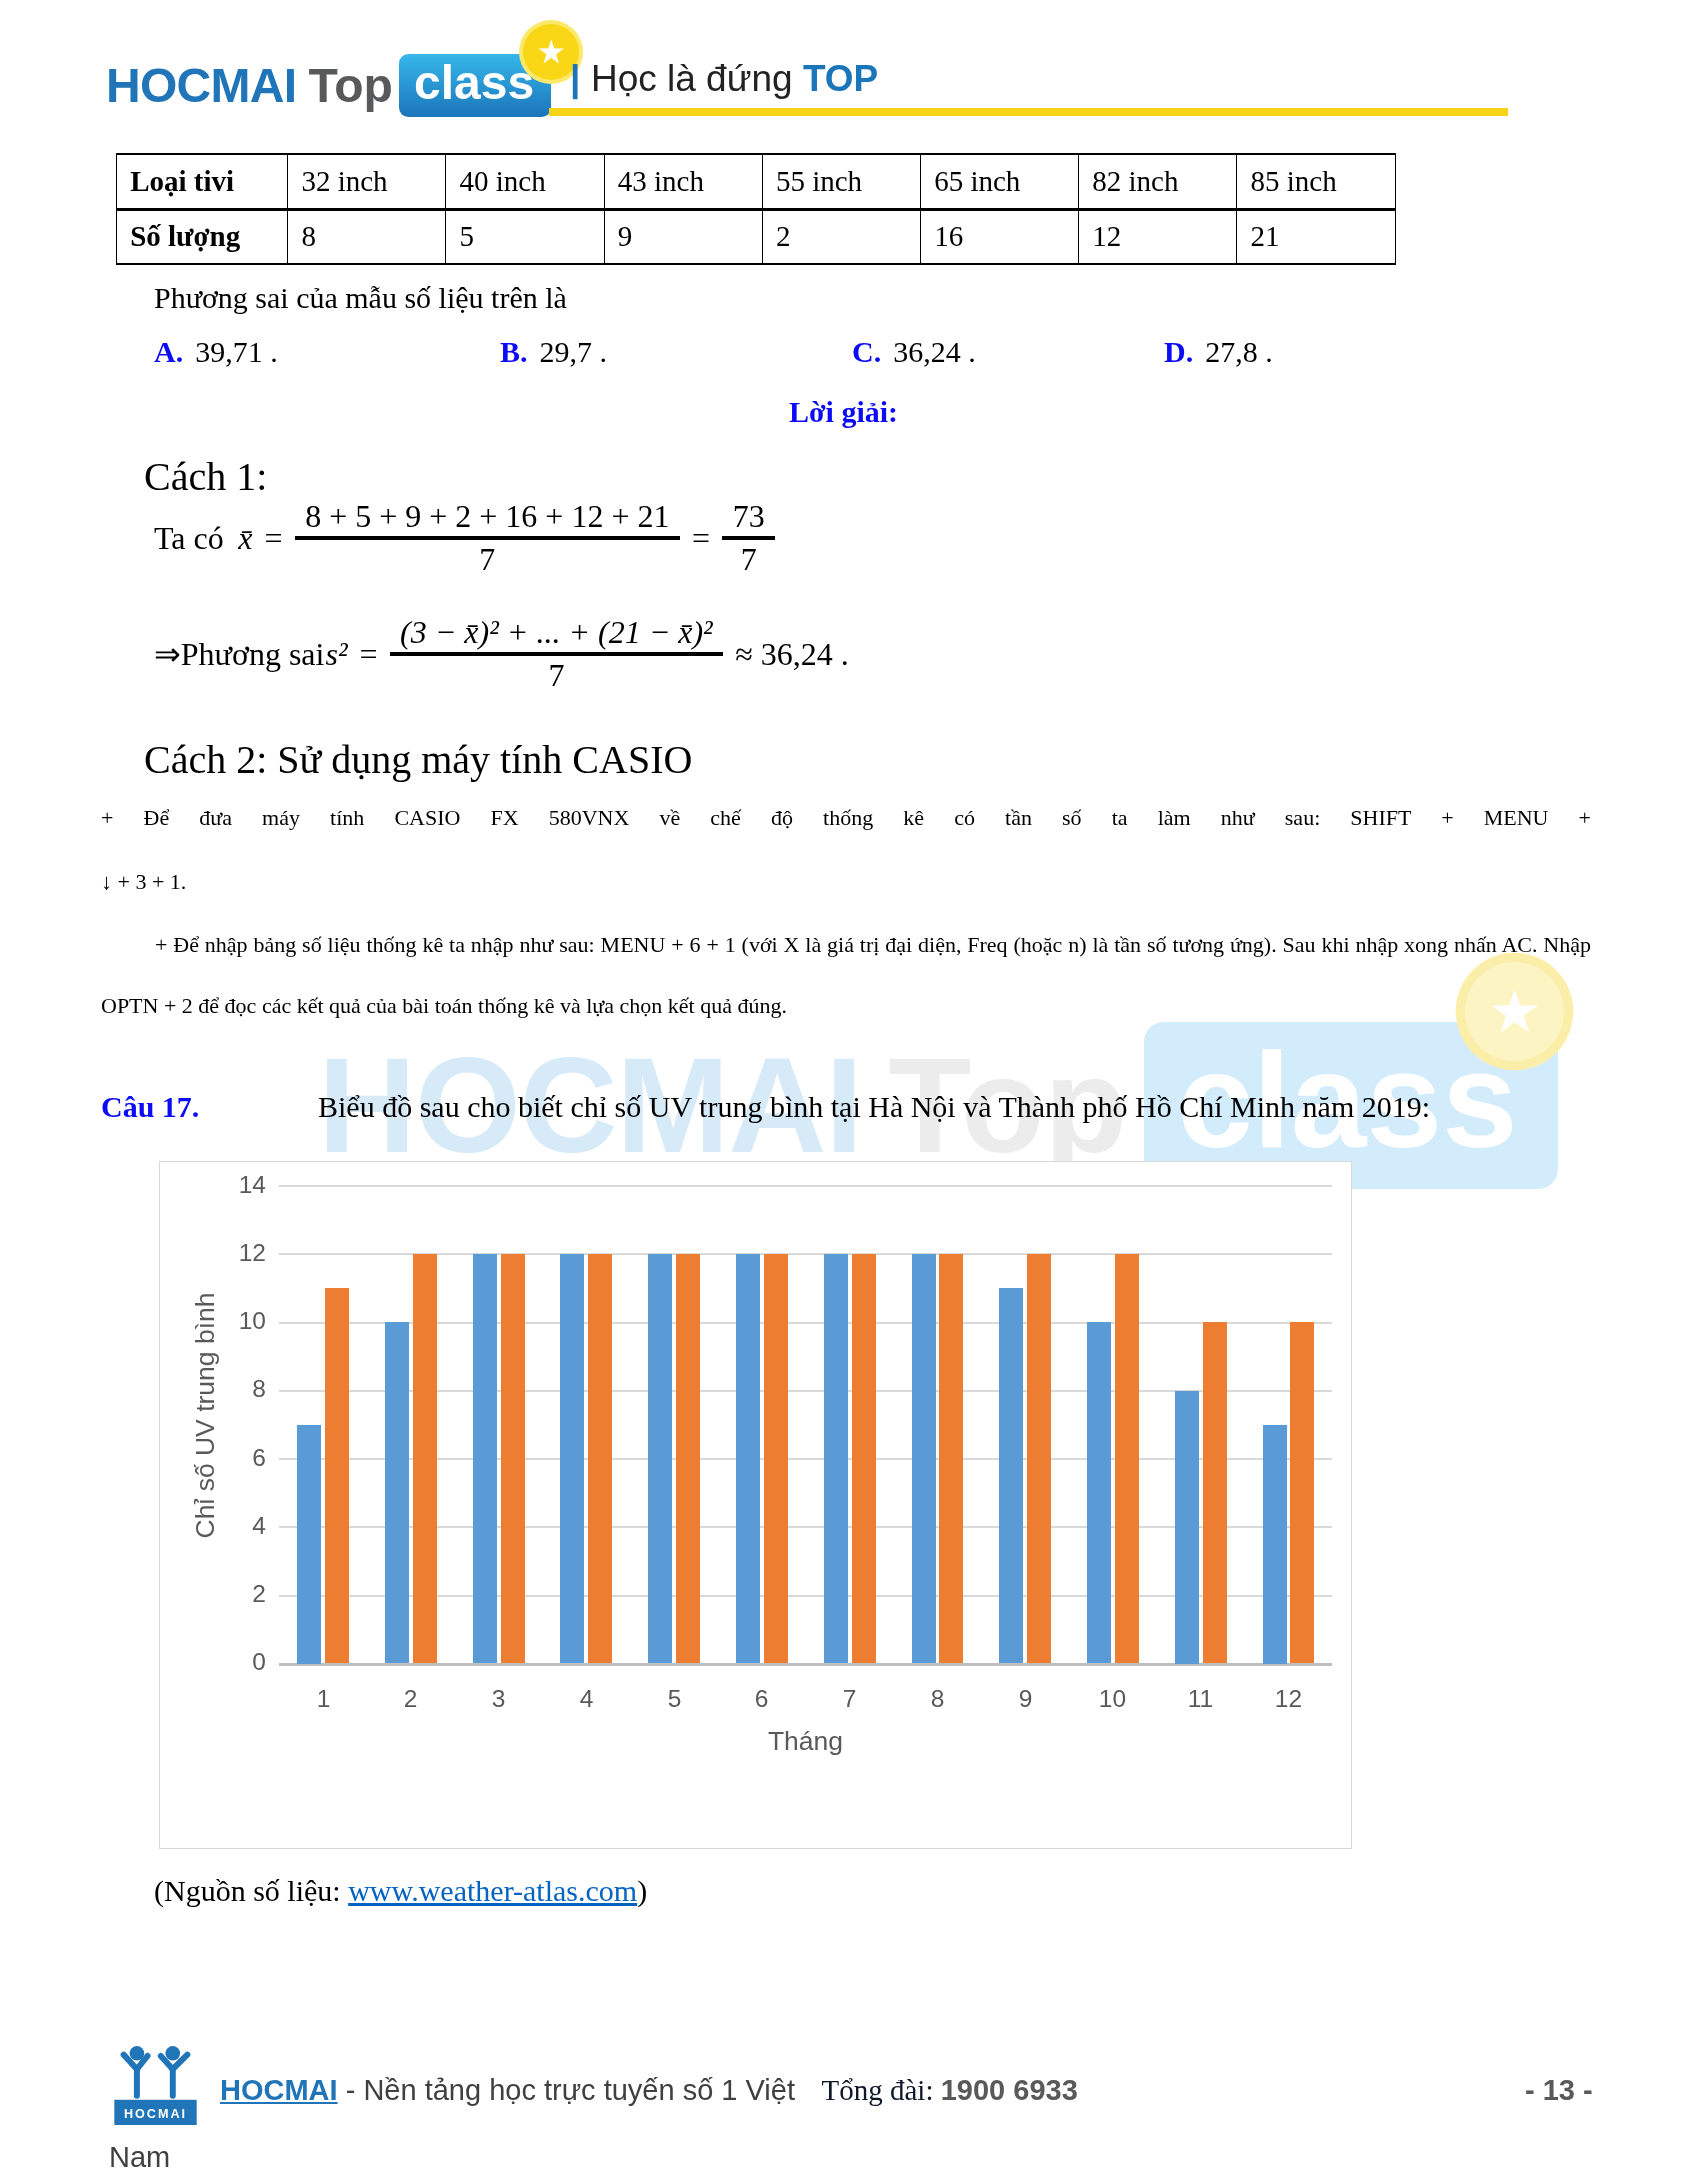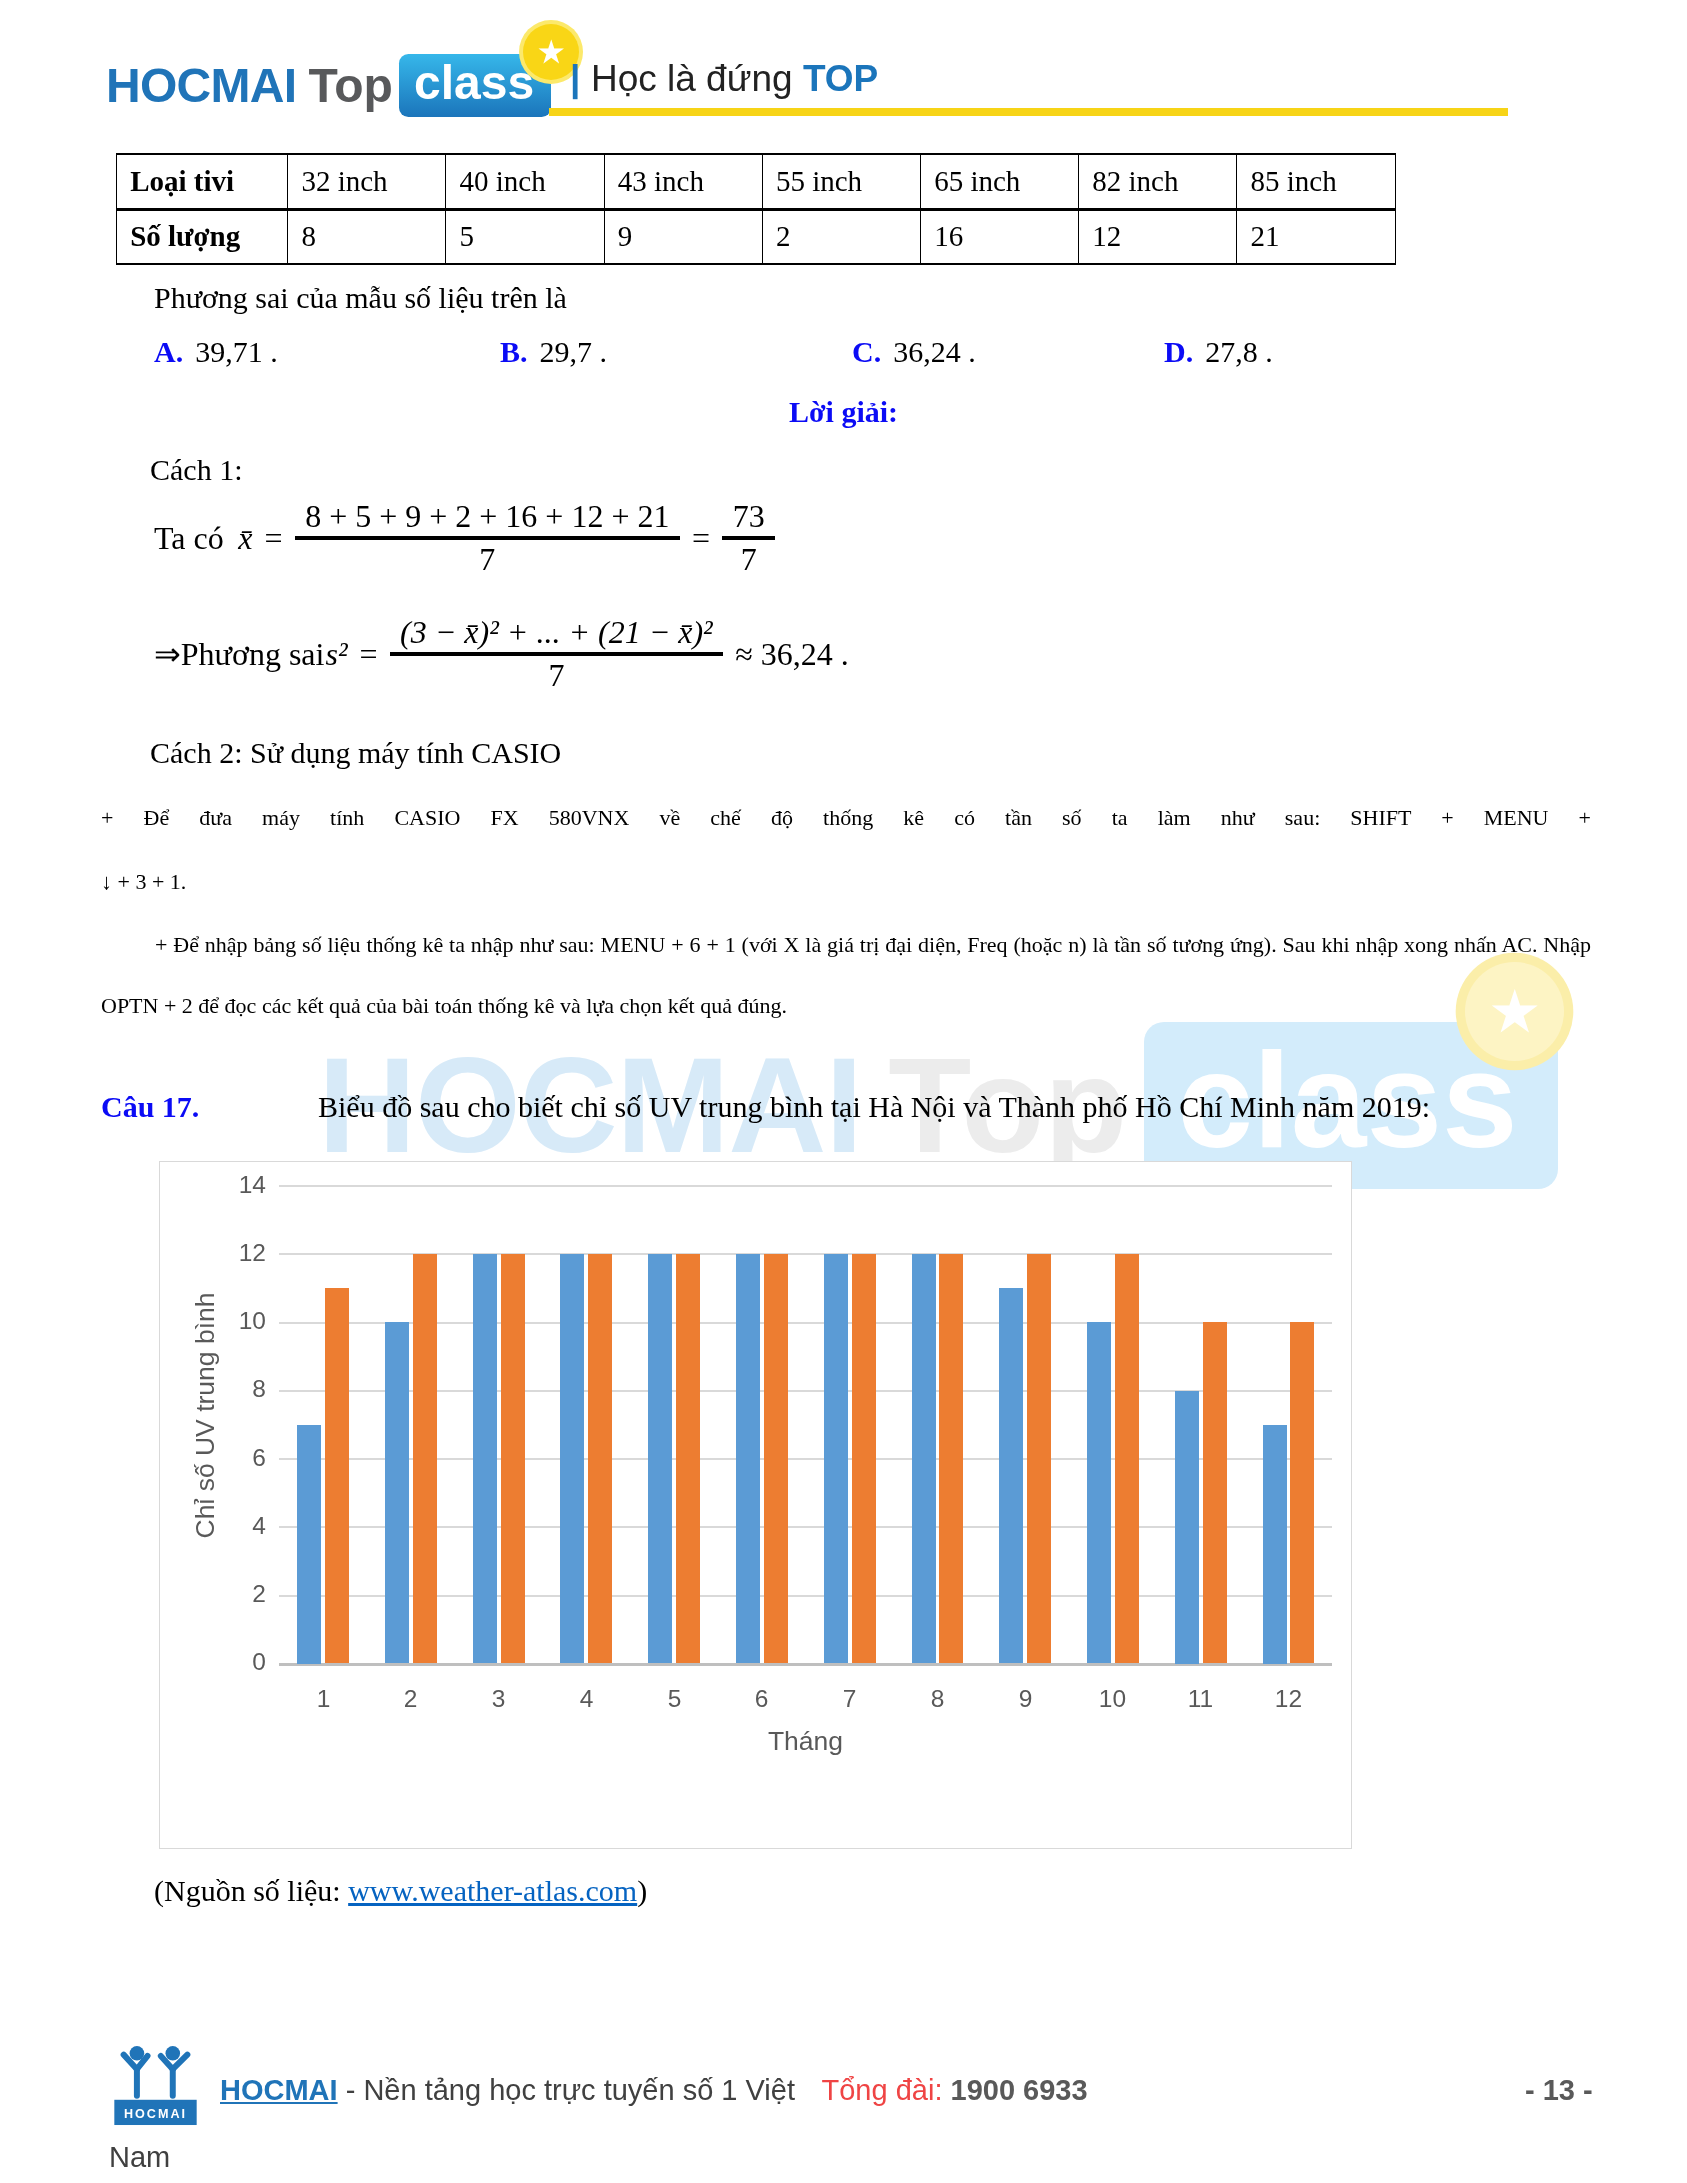--- a/index.html
+++ b/index.html
@@ -26,21 +26,21 @@
   .tivi-table tr:last-child td{border-bottom:2.6px solid #000;}
   .tivi-table td.lab{font-weight:bold;width:153px;}
   .tivi-table td.c{width:140px;}
   
   .qline{position:absolute;left:154px;top:281px;font-size:30px;}
   .answers{position:absolute;left:0;top:335px;width:1687px;height:40px;font-size:30px;}
   .answers .opt{position:absolute;}
   .answers .al{color:#0B0BF5;font-weight:bold;margin-right:12px;}
   .sol-title{position:absolute;left:0;top:395px;width:1687px;text-align:center;
              color:#0B0BF5;font-weight:bold;font-size:30px;}
-  .cach{position:absolute;left:150px;font-size:30px;}
+  .cach{position:absolute;left:144px;font-size:40px;}
   
   .formula{position:absolute;left:154px;display:flex;align-items:center;font-size:32px;}
   .formula .it{font-style:italic;}
   .frac{display:inline-flex;flex-direction:column;align-items:center;margin:0 12px;line-height:1.15;}
   .frac .num{border-bottom:4px solid #000;padding:0 10.6px 1.3px 10.6px;}
   .frac .den{padding-top:1.3px;}
   
   .para{position:absolute;left:101px;width:1490px;font-size:22px;line-height:61px;
         text-align:justify;}
   .para.first-just{text-align-last:justify;}
@@ -71,21 +71,21 @@
   .legend .li{display:flex;align-items:center;gap:9.3px;}
   .legend .sw{width:20px;height:20px;display:inline-block;}
   
   .source{position:absolute;left:154px;top:1874px;font-size:30px;z-index:1;}
   .source a{color:#0563C1;text-decoration:underline;text-align:right;}
   
   .footer{position:absolute;left:109px;top:2044px;width:1489px;font-family:"Liberation Sans",sans-serif;}
   .flogo{position:absolute;left:0;top:0;}
   .fline{position:absolute;left:111px;top:30px;font-size:29px;color:#404040;white-space:nowrap;}
   .fline .fbrand{color:#2074B8;font-weight:bold;text-decoration:underline;}
-  .fline .hot{color:#ef4444;margin-left:18.5px;}
+  .fline .hot{color:#0f172a;margin-left:18.5px;font-family:Liberation Serif, serif;}
   .fline .hotnum{color:#595959;font-weight:bold;}
   .fpage{position:absolute;left:1416px;top:30px;font-size:29px;color:#595959;font-weight:bold;}
   .fline2{position:absolute;left:0;top:97px;font-size:29px;color:#404040;}
 </style>
 </head>
 <body>
 
 <div class="page">
 
   <div class="logo">

